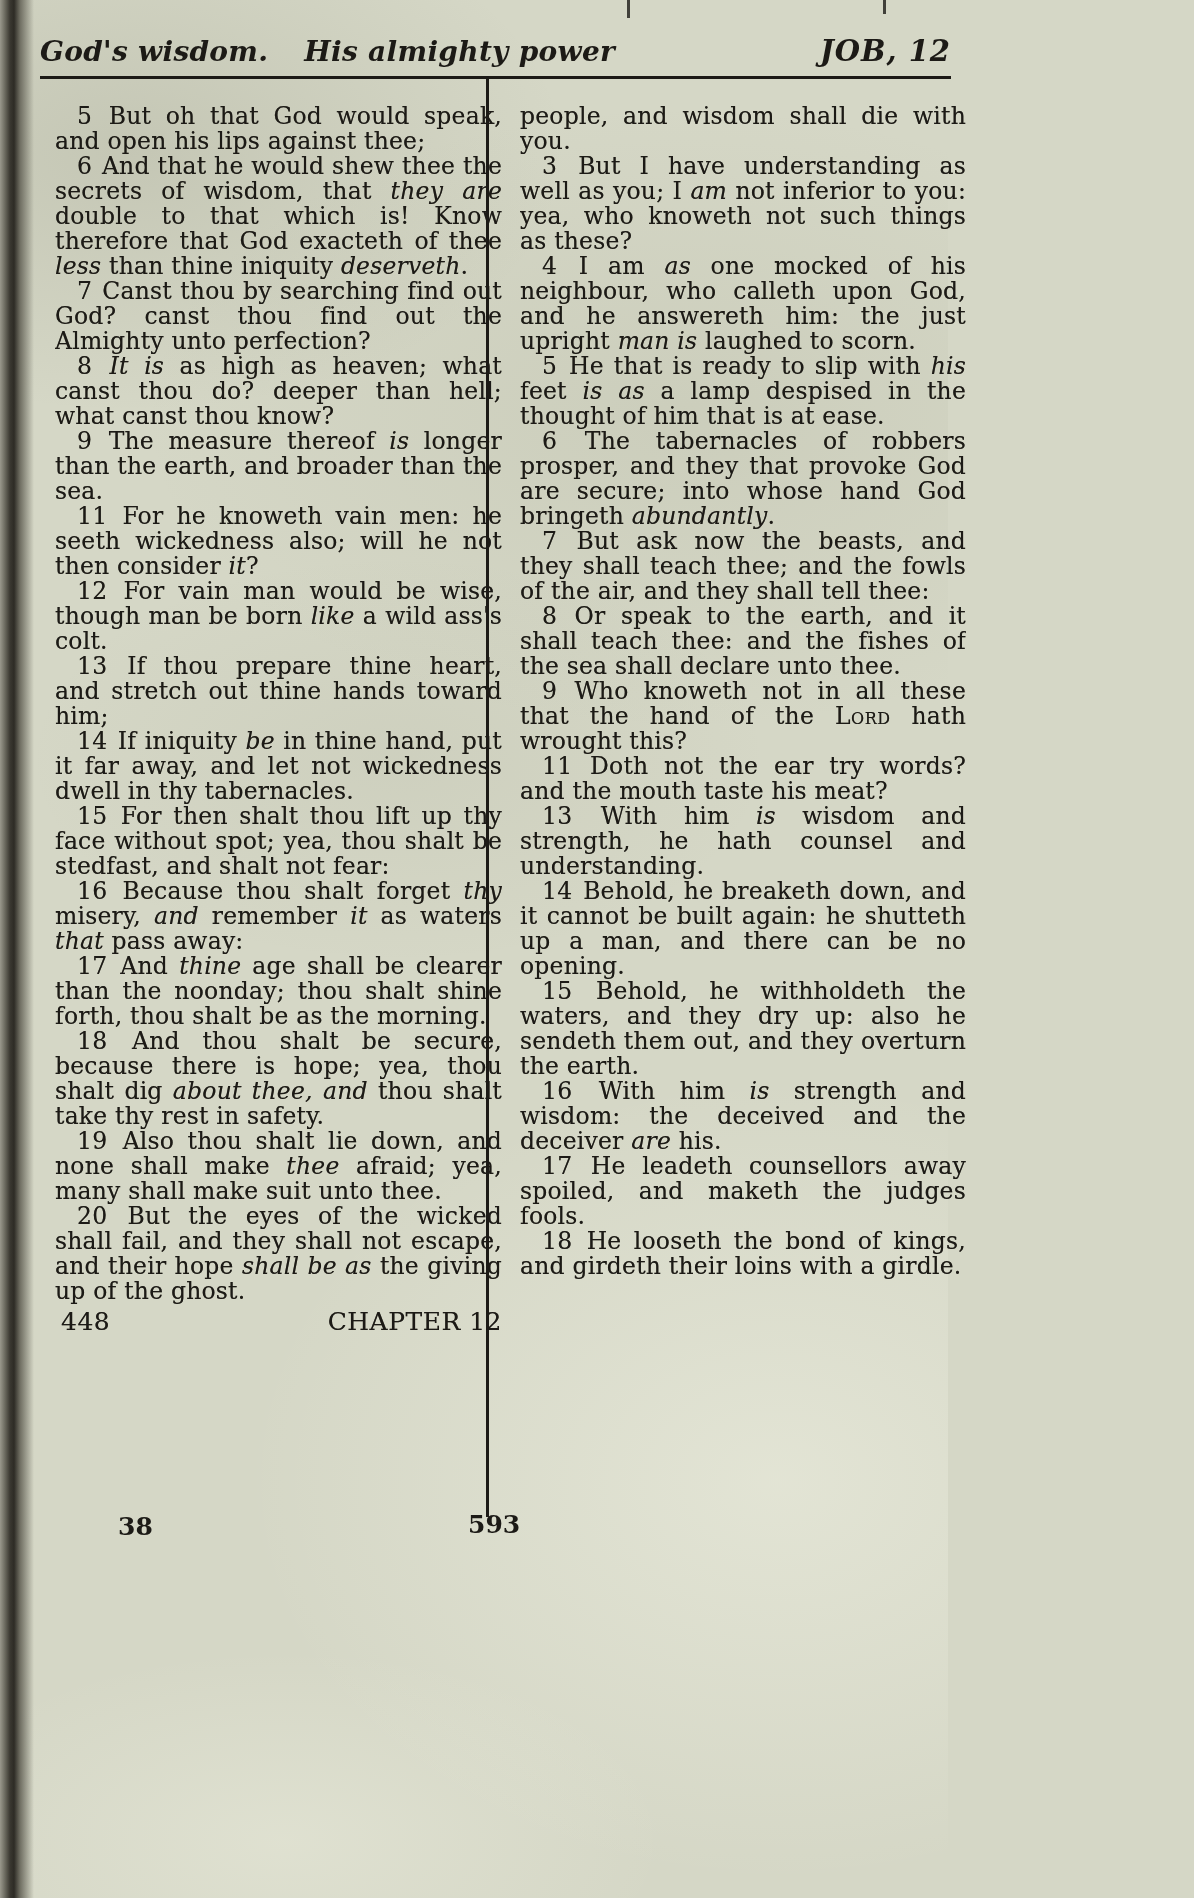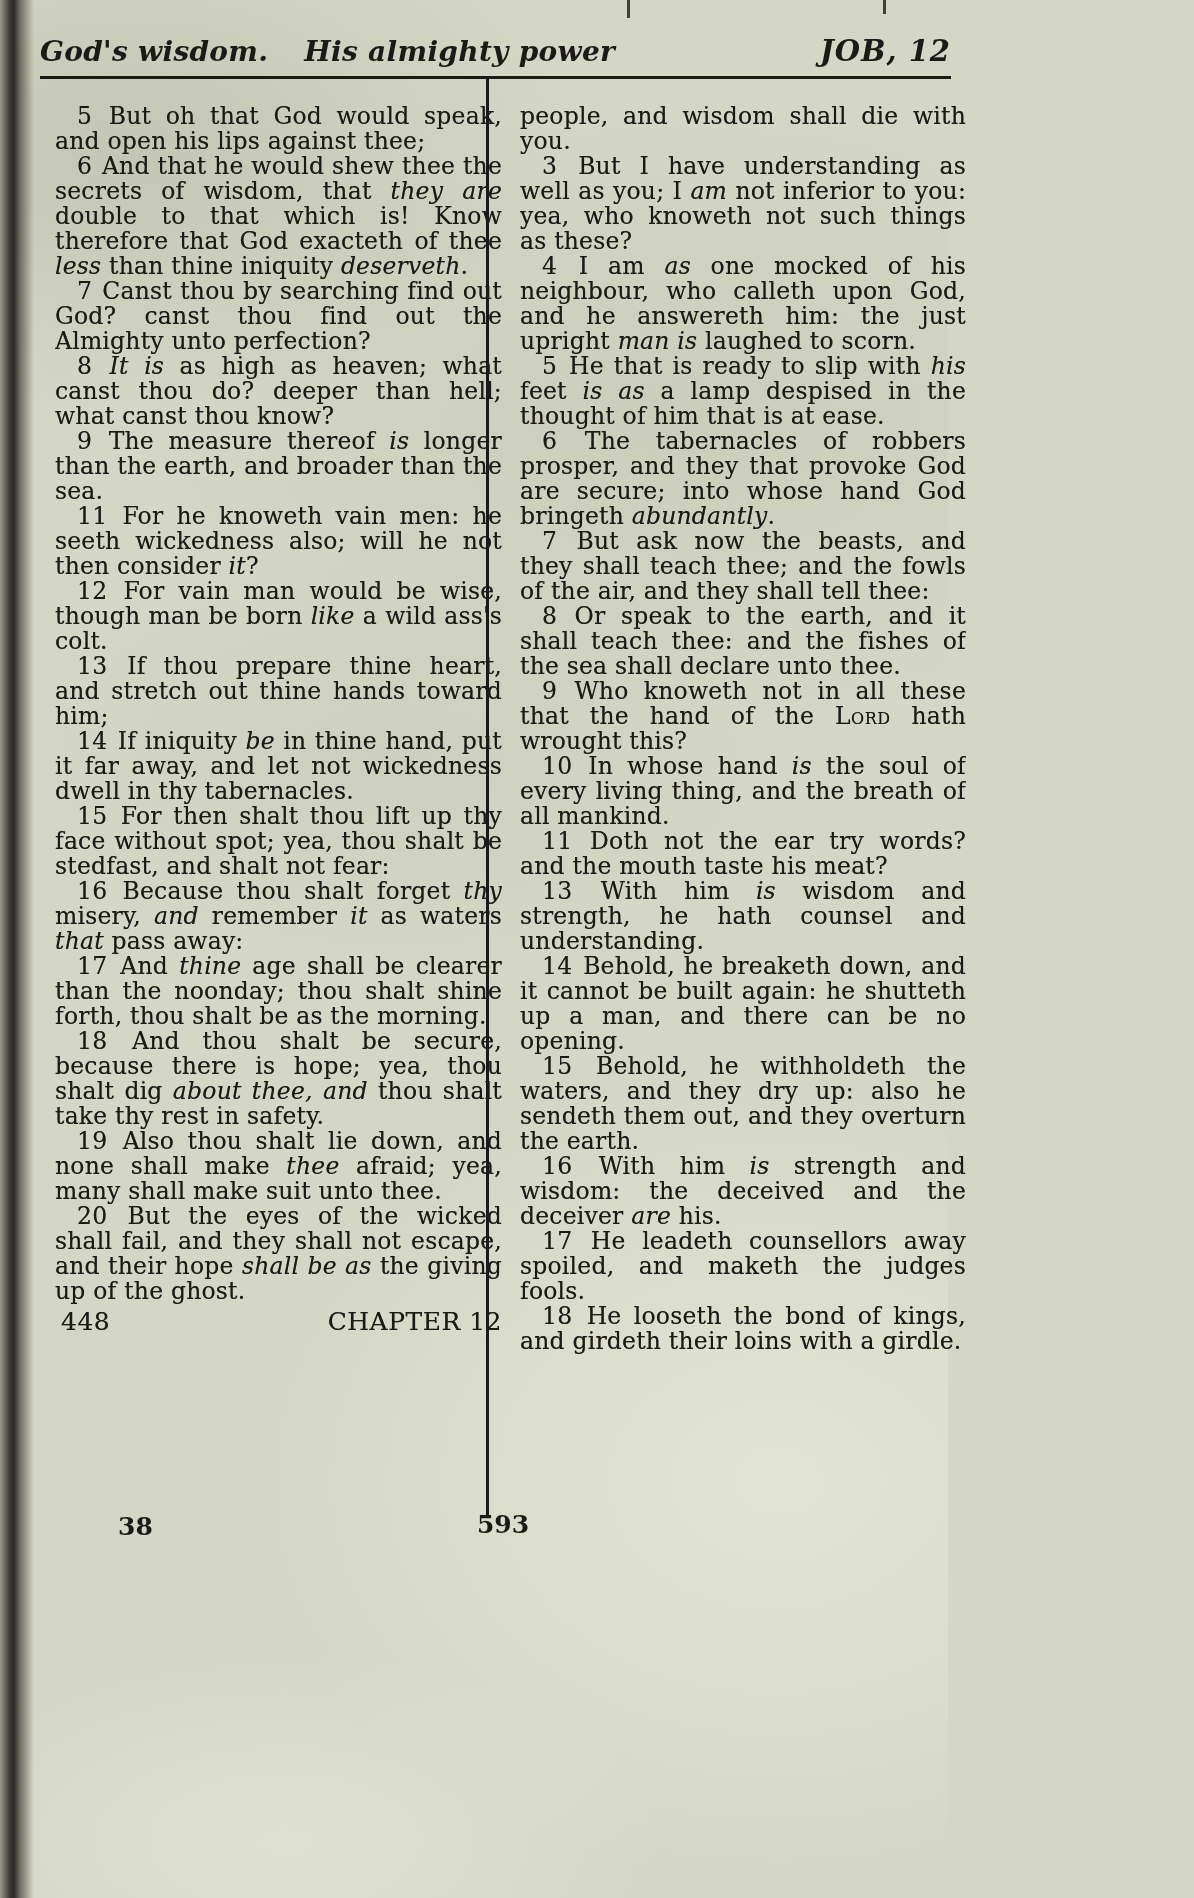--- a/index.html
+++ b/index.html
@@ -58,21 +58,21 @@
   .verse{margin:0;text-align:justify;text-indent:22px;}
   .verse.cont{text-indent:0;}
   .vnum{padding-right:2px;}
   .sc{font-variant:small-caps;letter-spacing:.5px;}
 
   .chapter-row{position:relative;text-align:right;font-size:25px;margin-top:5px;letter-spacing:.5px;}
   .chapter-pagenum{position:absolute;left:6px;top:0;}
 
   .footer-num{position:absolute;font-size:25px;font-weight:700;}
   .footer-left{left:118px;top:1512px;}
-  .footer-center{left:468px;top:1510px;width:70px;text-align:center;}
+  .footer-center{left:468px;top:1510px;width:70px;text-align:left;}
 </style>
 </head>
 <body>
 
 <div class="page">
 
   <div class="binding"></div>
   <div class="top-mark m1"></div>
   <div class="top-mark m2"></div>
 
@@ -114,21 +114,20 @@
   <div class="col col-right">
     <div>
         <p class="verse cont">people, and wisdom shall die with you.</p>
         <p class="verse"><span class="vnum">3</span> But I have understanding as well as you; I <i>am</i> not inferior to you: yea, who knoweth not such things as these?</p>
         <p class="verse"><span class="vnum">4</span> I am <i>as</i> one mocked of his neighbour, who calleth upon God, and he answereth him: the just upright <i>man is</i> laughed to scorn.</p>
         <p class="verse"><span class="vnum">5</span> He that is ready to slip with <i>his</i> feet <i>is as</i> a lamp despised in the thought of him that is at ease.</p>
         <p class="verse"><span class="vnum">6</span> The tabernacles of robbers prosper, and they that provoke God are secure; into whose hand God bringeth <i>abundantly</i>.</p>
         <p class="verse"><span class="vnum">7</span> But ask now the beasts, and they shall teach thee; and the fowls of the air, and they shall tell thee:</p>
         <p class="verse"><span class="vnum">8</span> Or speak to the earth, and it shall teach thee: and the fishes of the sea shall declare unto thee.</p>
         <p class="verse"><span class="vnum">9</span> Who knoweth not in all these that the hand of the <span class="sc">Lord</span> hath wrought this?</p>
-        <p class="verse"><span class="vnum">10</span> In whose hand <i>is</i> the soul of every living thing, and the breath of all mankind.</p>
         <p class="verse"><span class="vnum">11</span> Doth not the ear try words? and the mouth taste his meat?</p>
         <p class="verse"><span class="vnum">13</span> With him <i>is</i> wisdom and strength, he hath counsel and understanding.</p>
         <p class="verse"><span class="vnum">14</span> Behold, he breaketh down, and it cannot be built again: he shutteth up a man, and there can be no opening.</p>
         <p class="verse"><span class="vnum">15</span> Behold, he withholdeth the waters, and they dry up: also he sendeth them out, and they overturn the earth.</p>
         <p class="verse"><span class="vnum">16</span> With him <i>is</i> strength and wisdom: the deceived and the deceiver <i>are</i> his.</p>
         <p class="verse"><span class="vnum">17</span> He leadeth counsellors away spoiled, and maketh the judges fools.</p>
         <p class="verse"><span class="vnum">18</span> He looseth the bond of kings, and girdeth their loins with a girdle.</p>
       </div>
   </div>
 

